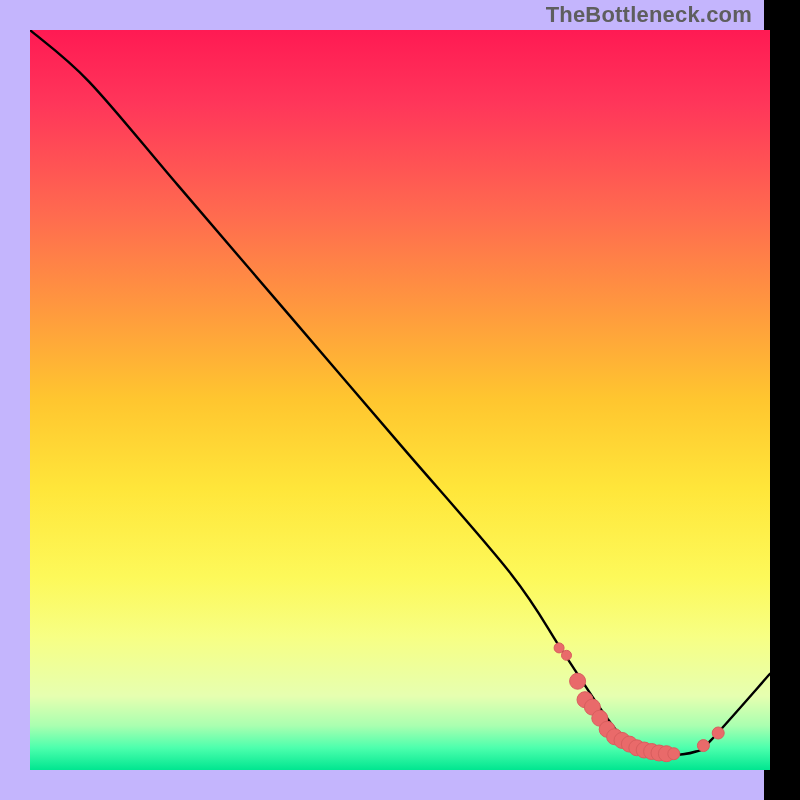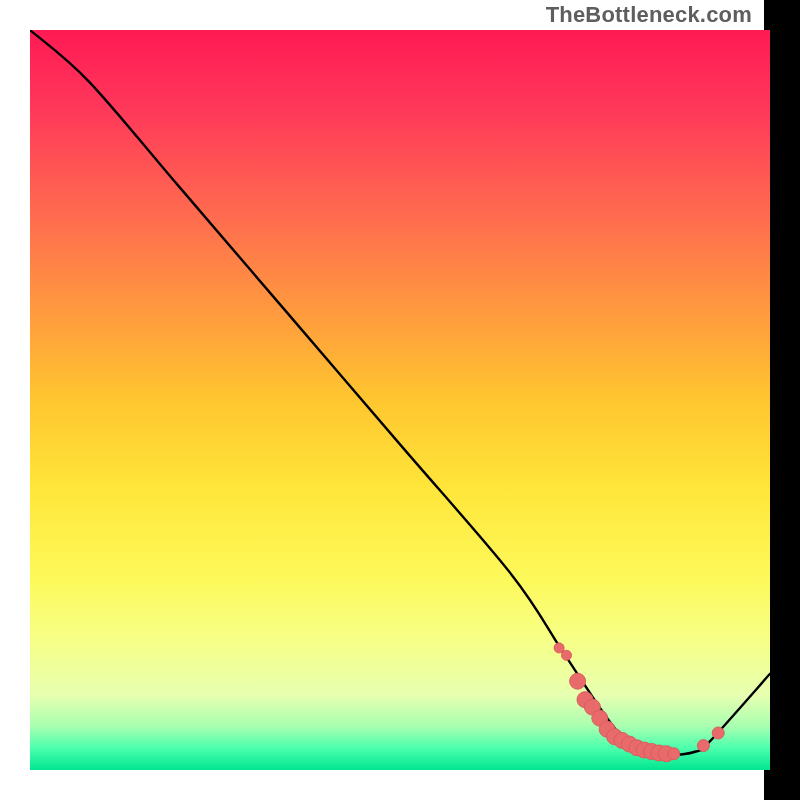--- a/index.html
+++ b/index.html
@@ -8,21 +8,21 @@
     width: 800px;
     height: 800px;
     background: #000;
     overflow: hidden;
     font-family: Arial, Helvetica, sans-serif;
   }
   .frame {
     position: relative;
     width: 764px;
     height: 800px;
-    background: #ffffff;
+    background: #c4b5fd;
   }
   .plot {
     position: absolute;
     left: 30px;
     top: 30px;
     width: 740px;
     height: 740px;
     background: linear-gradient(
       to bottom,
       #ff1a53 0%,

